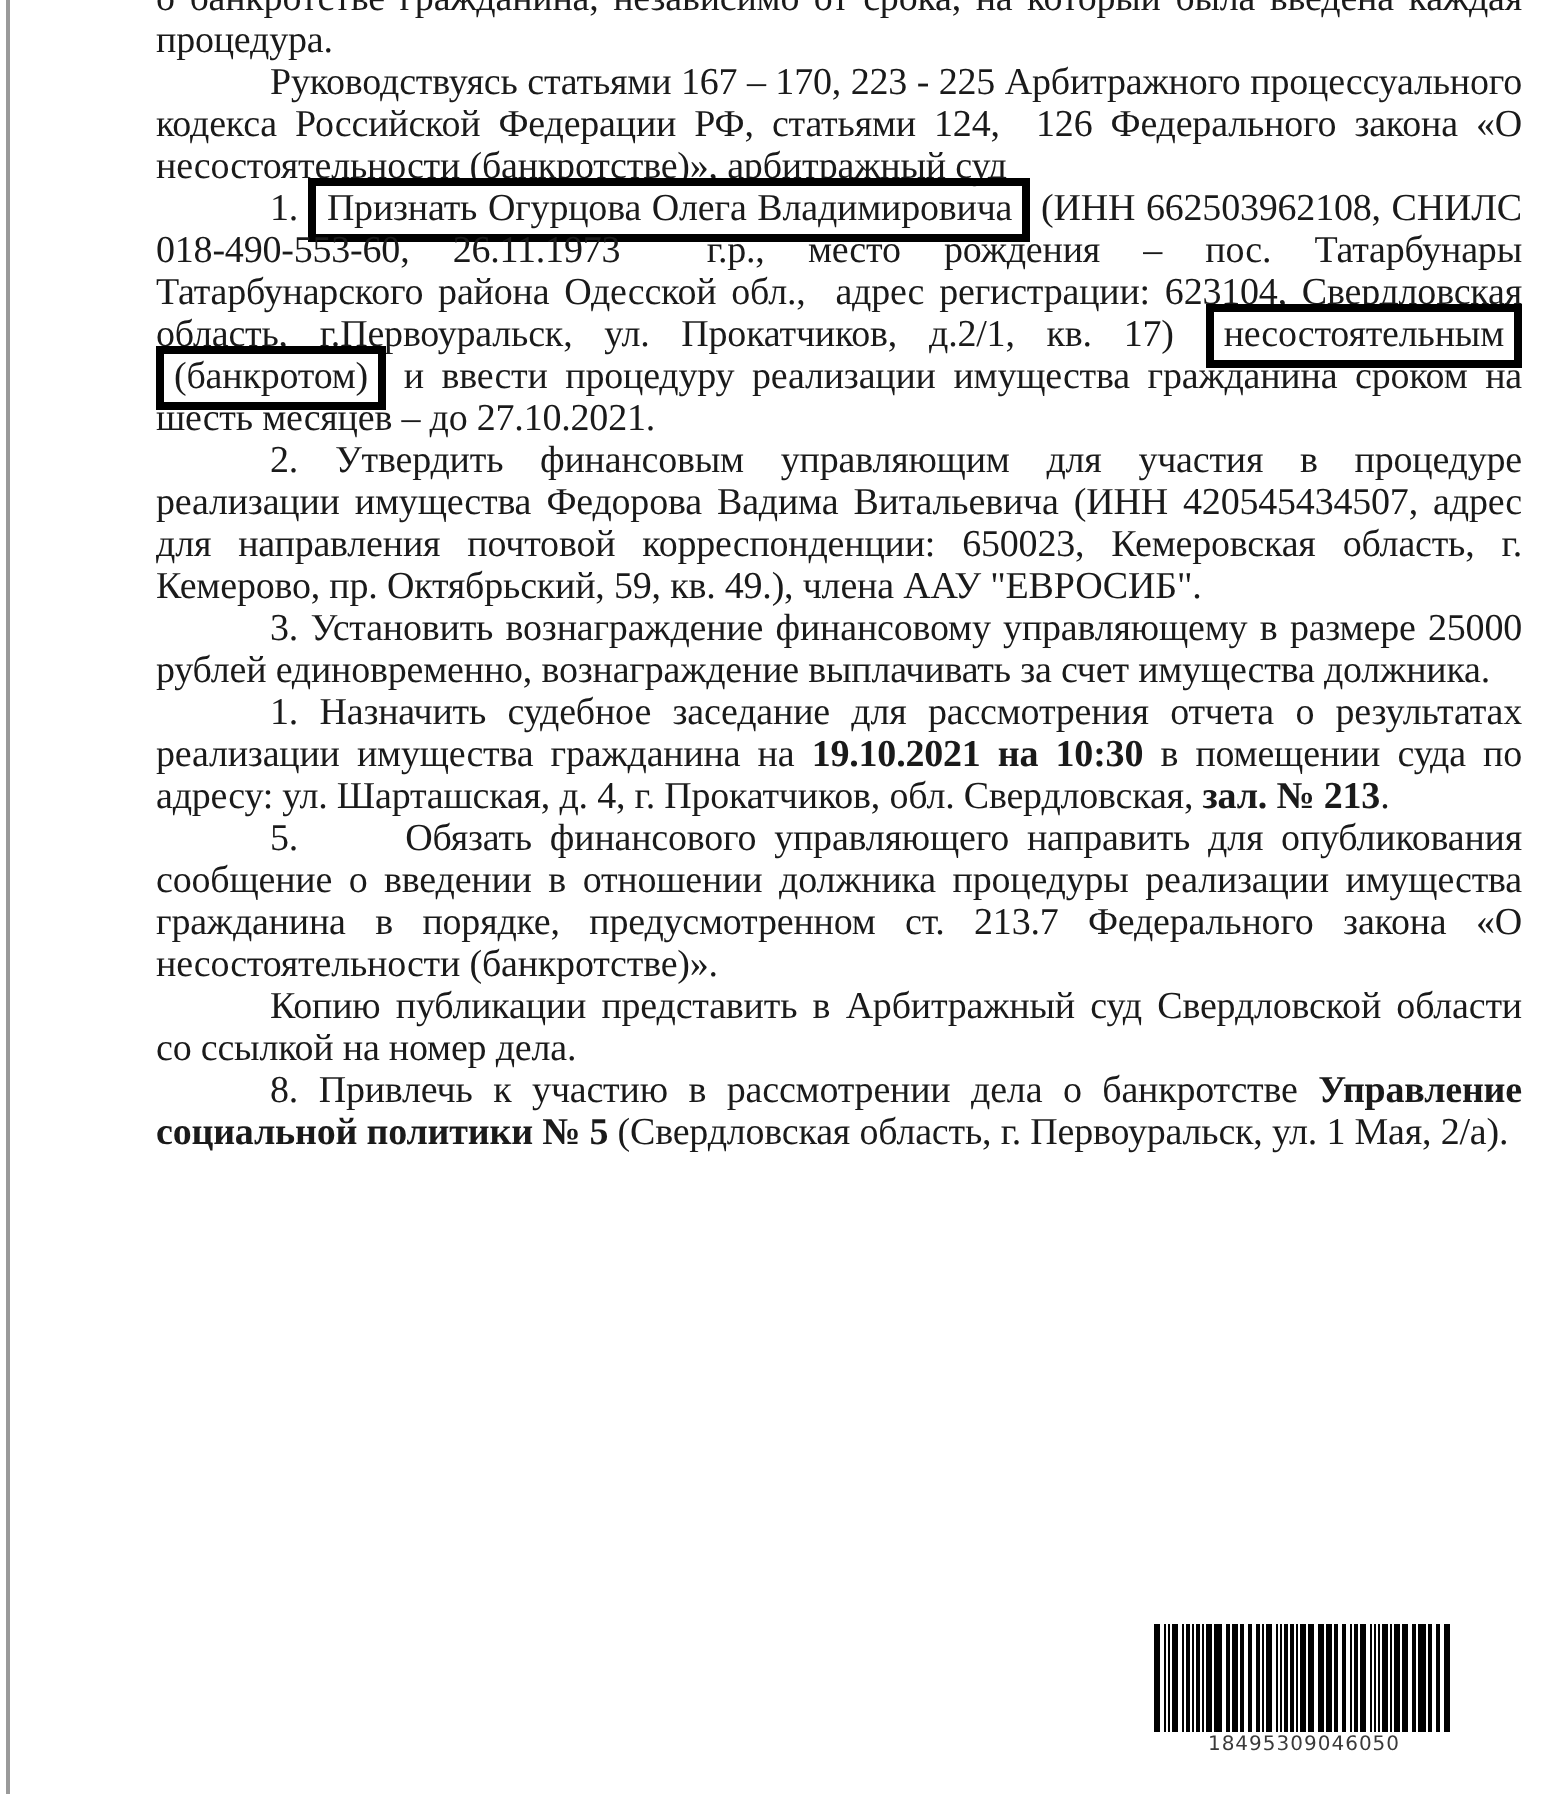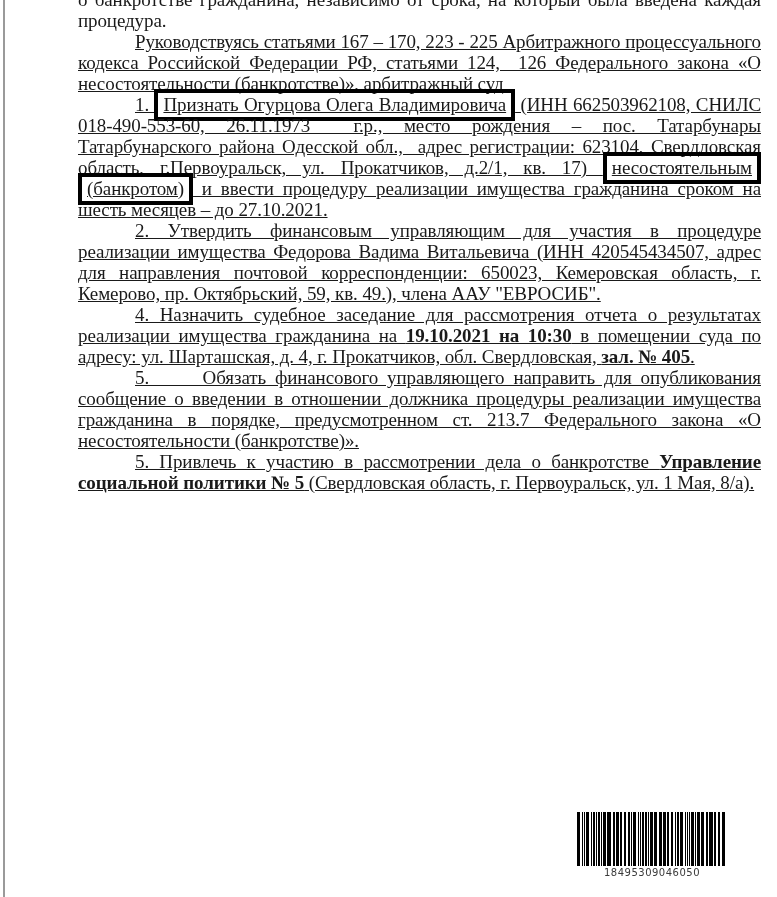--- a/index.html
+++ b/index.html
@@ -33,21 +33,20 @@
     line-height: 21px;
     letter-spacing: -0.1px;
   }
   .para {
     margin: 0;
     text-align: justify;
     hyphens: none;
   }
   .para.indent {
     text-indent: 57px;
-    text-decoration: underline;
   }
   .heading {
     font-weight: bold;
     text-align: center;
     margin: 21px 0 16px 88px;
     font-size: 20px;
   }
   .seg-bold { font-weight: bold; }
   .seg-boxed {
     border: 4px solid #000000;
@@ -82,23 +81,25 @@
 <body>
 
 <div class="page">
   <div class="edge-line"></div>
 
   <div class="content" id="doc-body">
       <div class="para"><span class="">о банкротстве гражданина, независимо от срока, на который была введена каждая процедура.</span></div>
       <div class="para indent"><span class="">Руководствуясь статьями 167 – 170, 223 - 225 Арбитражного процессуального кодекса Российской Федерации РФ, статьями 124,&nbsp; 126 Федерального закона «О несостоятельности (банкротстве)», арбитражный суд</span></div>
       <div class="para indent"><span class="">1. </span><span class="seg-boxed">Признать Огурцова Олега Владимировича</span><span class=""> (ИНН 662503962108, СНИЛС 018-490-553-60, 26.11.1973&nbsp; г.р., место рождения – пос. Татарбунары Татарбунарского района Одесской обл.,&nbsp; адрес регистрации: 623104, Свердловская область, г.Первоуральск, ул. Прокатчиков, д.2/1, кв. 17) </span><span class="seg-boxed">несостоятельным (банкротом)</span><span class=""> и ввести процедуру реализации имущества гражданина сроком на шесть месяцев – до 27.10.2021.</span></div>
       <div class="para indent"><span class="">2. Утвердить финансовым управляющим для участия в процедуре реализации имущества Федорова Вадима Витальевича (ИНН 420545434507, адрес для направления почтовой корреспонденции: 650023, Кемеровская область, г. Кемерово, пр. Октябрьский, 59, кв. 49.), члена ААУ "ЕВРОСИБ".</span></div>
-      <div class="para indent"><span class="">4. Назначить судебное заседание для рассмотрения отчета о результатах реализации имущества гражданина на </span><span class="seg-bold">19.10.2021 на 10:30</span><span class=""> в помещении суда по адресу: ул. Шарташская, д. 4, г. Прокатчиков, обл. Свердловская, </span><span class="seg-bold">зал. № 405</span><span class="">.</span></div>
+      <div class="para indent"><span class="">3. Установить вознаграждение финансовому управляющему в размере 25000 рублей единовременно, вознаграждение выплачивать за счет имущества должника.</span></div>
+      <div class="para indent"><span class="">1. Назначить судебное заседание для рассмотрения отчета о результатах реализации имущества гражданина на </span><span class="seg-bold">19.10.2021 на 10:30</span><span class=""> в помещении суда по адресу: ул. Шарташская, д. 4, г. Прокатчиков, обл. Свердловская, </span><span class="seg-bold">зал. № 213</span><span class="">.</span></div>
       <div class="para indent"><span class="">5.&nbsp;&nbsp;&nbsp;&nbsp;&nbsp; Обязать финансового управляющего направить для опубликования сообщение о введении в отношении должника процедуры реализации имущества гражданина в порядке, предусмотренном ст. 213.7 Федерального закона «О несостоятельности (банкротстве)».</span></div>
-      <div class="para indent"><span class="">5. Привлечь к участию в рассмотрении дела о банкротстве </span><span class="seg-bold">Управление социальной политики № 5</span><span class=""> (Свердловская область, г. Первоуральск, ул. 1 Мая, 8/а).</span></div>
+      <div class="para indent"><span class="">Копию публикации представить в Арбитражный суд Свердловской области со ссылкой на номер дела.</span></div>
+      <div class="para indent"><span class="">8. Привлечь к участию в рассмотрении дела о банкротстве </span><span class="seg-bold">Управление социальной политики № 5</span><span class=""> (Свердловская область, г. Первоуральск, ул. 1 Мая, 2/а).</span></div>
     </div>
 
   <div class="barcode">
     <div class="barcode-bars" id="barcode-bars">
         <div class="bar" style="width: 3px;"></div>
         <div class="bargap" style="width: 2px;"></div>
         <div class="bar" style="width: 1px;"></div>
         <div class="bargap" style="width: 1px;"></div>
         <div class="bar" style="width: 1px;"></div>
         <div class="bargap" style="width: 1px;"></div>

